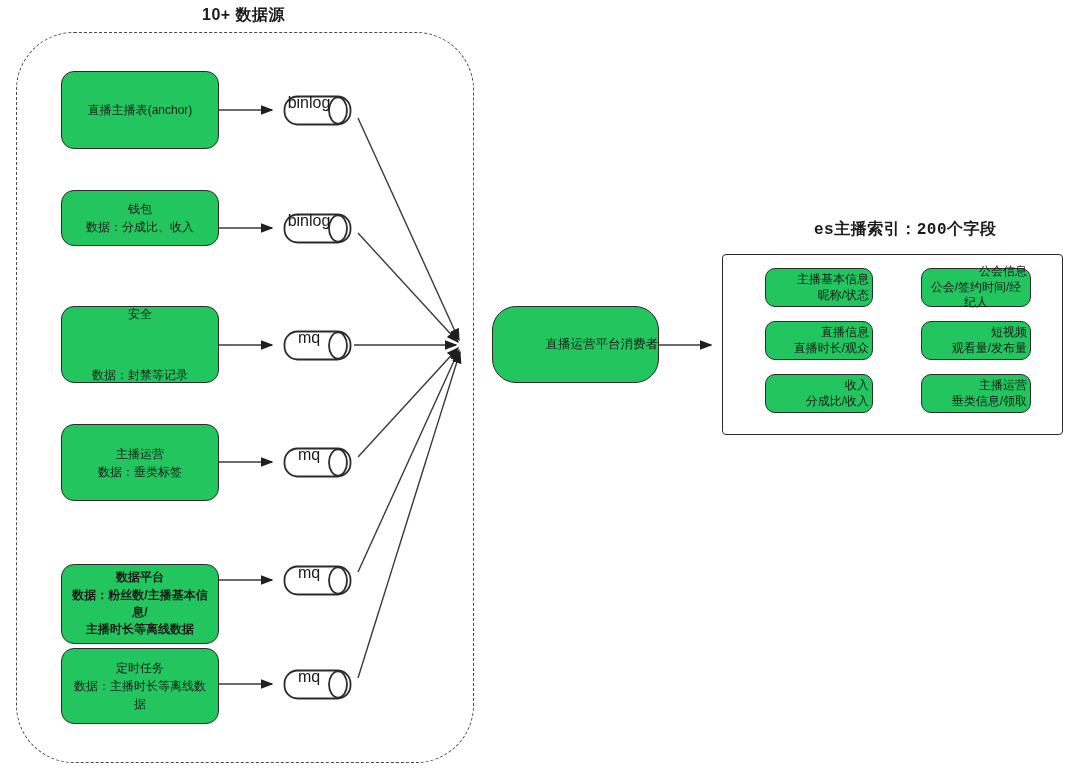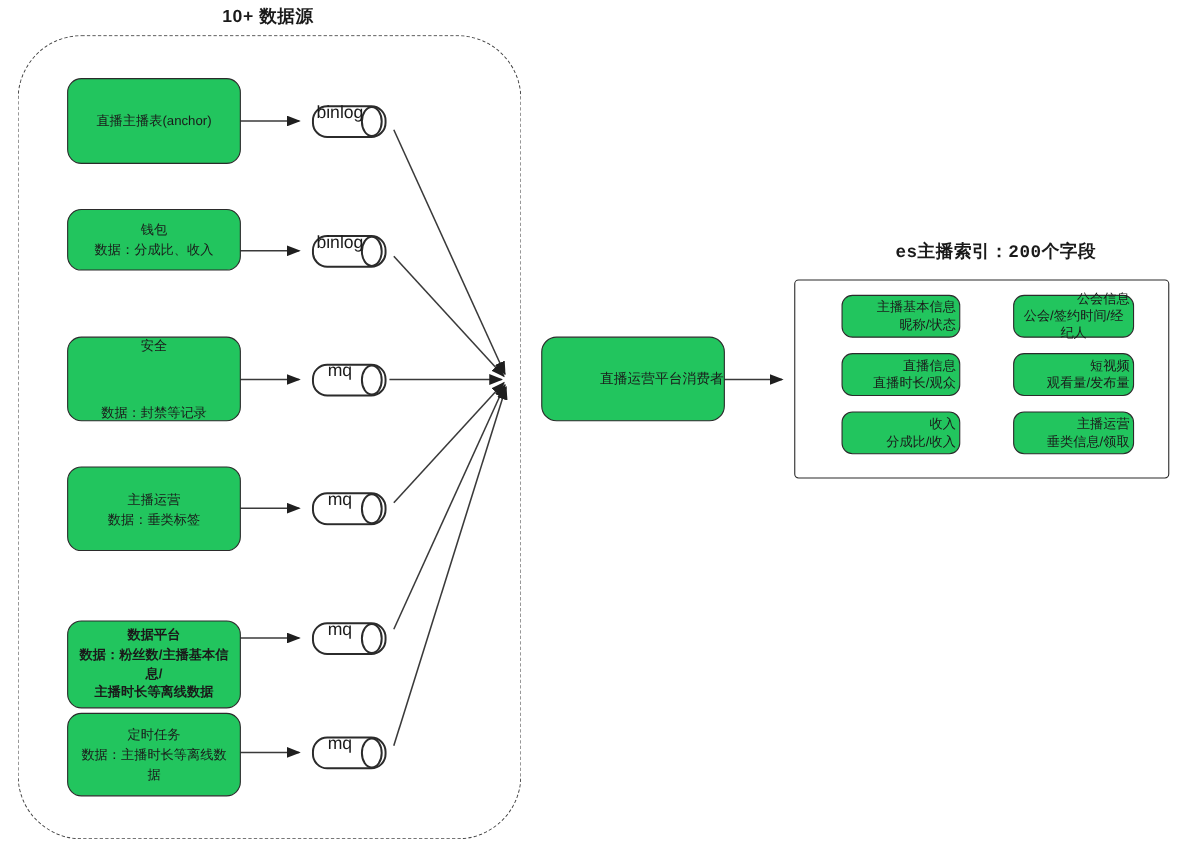--- a/index.html
+++ b/index.html
@@ -34,21 +34,21 @@
     position:absolute;left:283px;width:69px;height:31px;
   }
   .cyl-1{top:95px;}.cyl-2{top:213px;}.cyl-3{top:330px;}
   .cyl-4{top:447px;}.cyl-5{top:565px;}.cyl-6{top:669px;}
   .cyl svg{position:absolute;left:0;top:0;}
   .cyl .q-label{
     position:absolute;left:2px;top:0;width:48px;height:15px;
     display:flex;align-items:center;justify-content:center;font-size:16px;
   }
   .consumer{
-    left:480px;top:306px;width:167px;height:77px;border-radius:14px;font-size:12.5px;
+    left:480px;top:306px;width:167px;height:77px;border-radius:24px;font-size:12.5px;
   }
   .es-container{
     position:absolute;left:722px;top:254px;width:341px;height:181px;box-sizing:border-box;
     background:#fff;border:1.6px solid #2b2b2b;border-radius:4px;
     display:grid;grid-template-columns:120px 122px;grid-auto-rows:39px;
     column-gap:36px;row-gap:14px;padding:13px 0 0 30px;
   }
   .field{
     position:static;border-radius:10px;border-width:1.5px;
     line-height:1.3;font-size:12px;padding:2px 3px;

